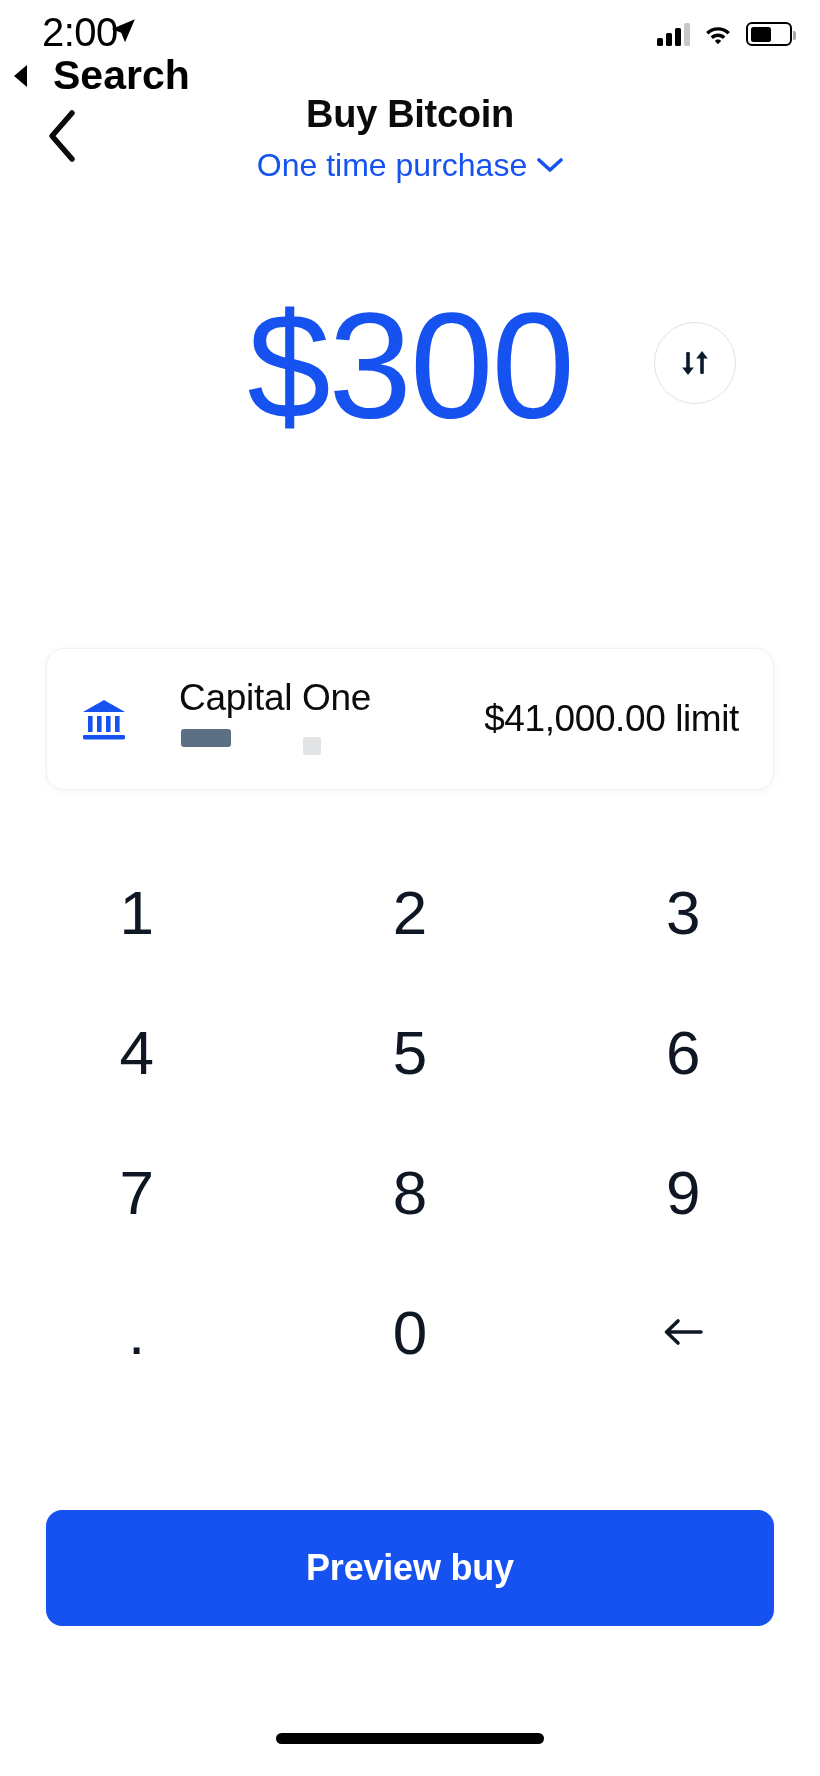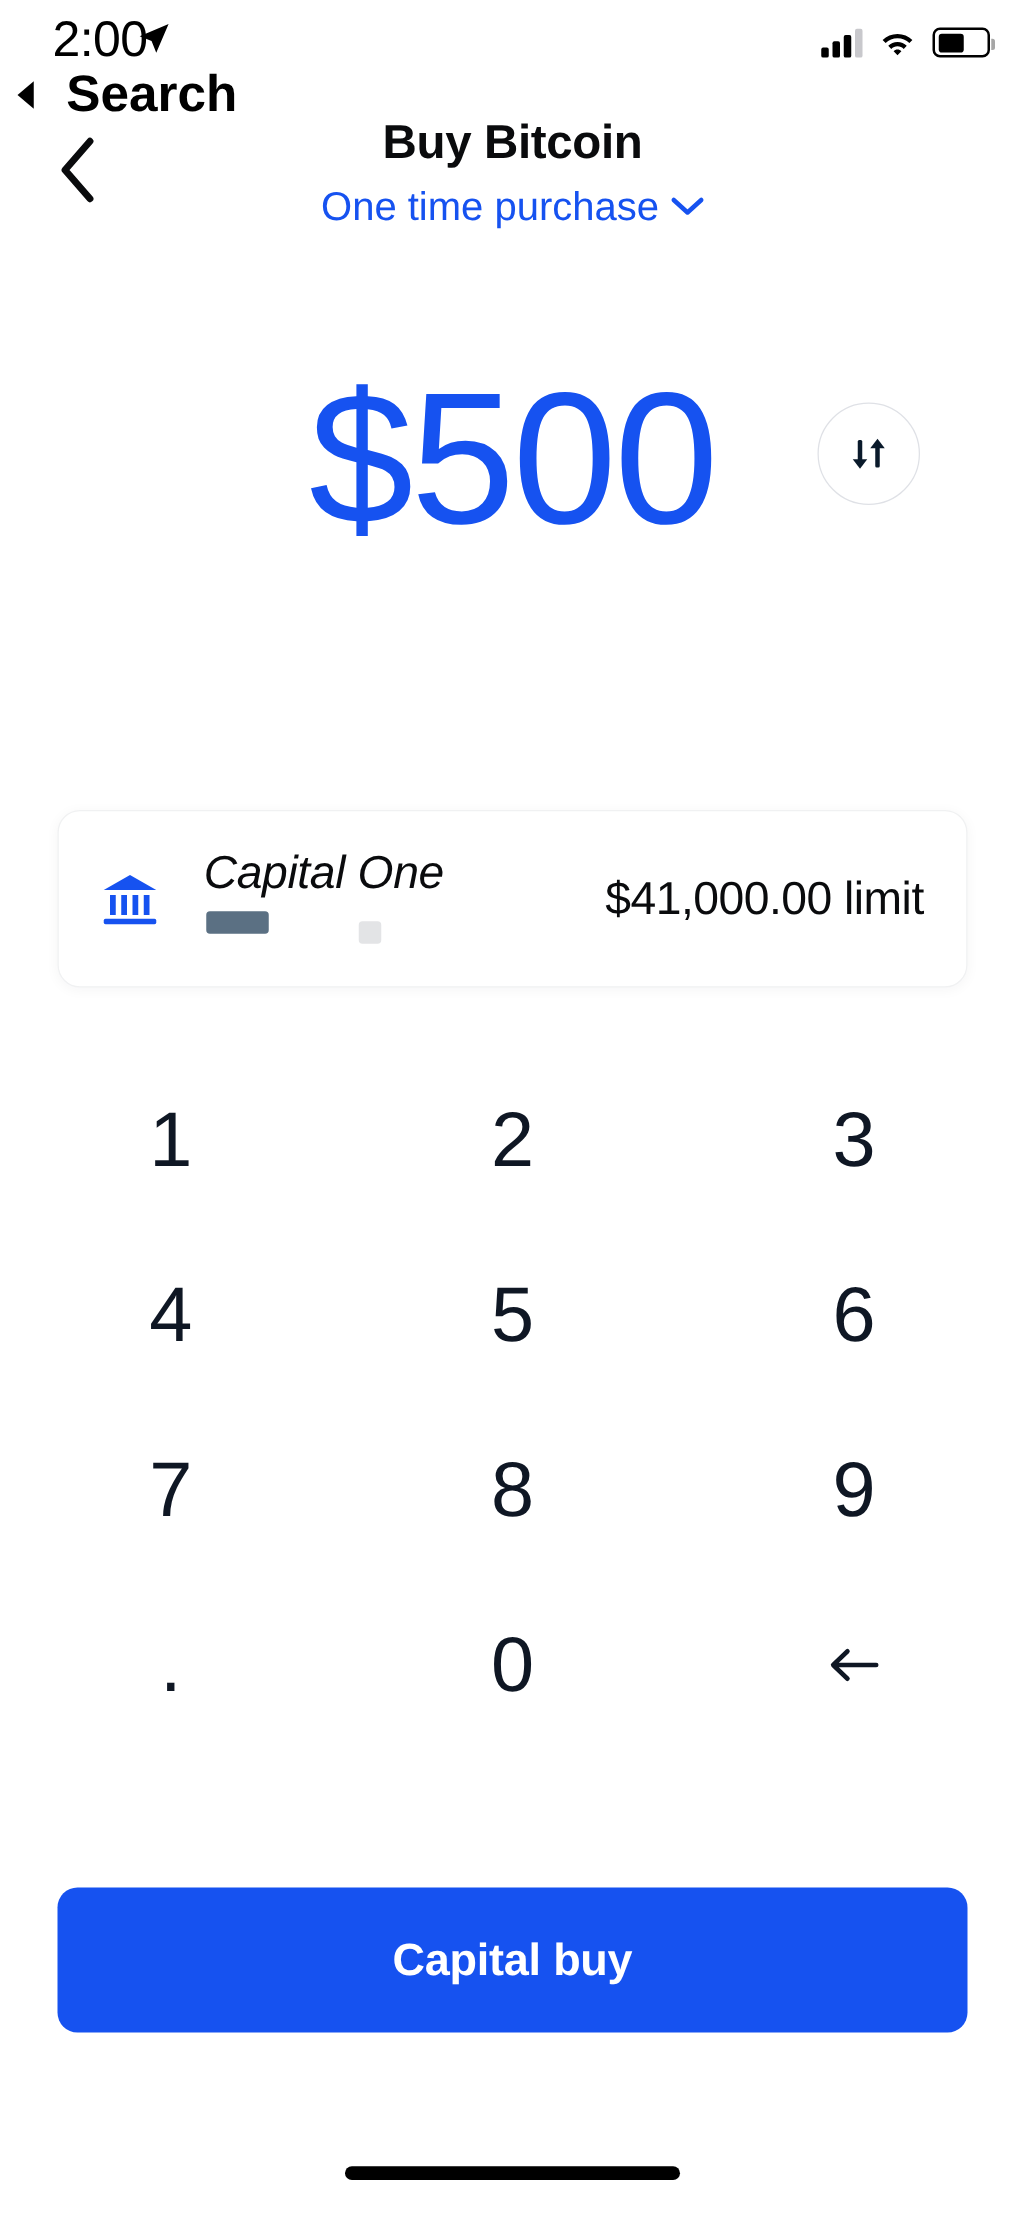--- a/index.html
+++ b/index.html
@@ -208,24 +208,23 @@
     border: 1px solid #f0f1f2;
     border-radius: 18px;
     box-shadow: 0 2px 10px rgba(15,23,42,0.045);
     display: flex;
     align-items: center;
     padding: 0 34px;
   }
   .bank-icon { width: 46px; height: 42px; flex: 0 0 auto; }
   .pay-info {
     position: relative;
-    margin-left: 36px;
+    margin-left: 52px;
     flex: 1 1 auto;
     height: 100%;
-    font-style: italic;
   }
   .pay-name {
     position: absolute;
     left: 0;
     top: 28px;
     font-size: 37px;
     font-weight: 400;
     color: #0a0b0d;
     letter-spacing: -0.3px;
     white-space: nowrap;
@@ -348,21 +347,21 @@
       <div class="nav-subtitle">
         <span>One time purchase</span>
         <svg class="chev-down" viewBox="0 0 26 16">
           <path d="M2 3 L13 13 L24 3" fill="none" stroke="#1652f0" stroke-width="3.6" stroke-linecap="round" stroke-linejoin="round"></path>
         </svg>
       </div>
     </div>
   </div>
 
   <div class="amount-row">
-    <div class="amount">$500</div>
+    <div class="amount">$300</div>
 
     <div class="swap-btn">
       <svg class="swap-icon" viewBox="0 0 38 38">
         <g fill="#0a1a2b">
           <rect x="10.2" y="8" width="3.6" height="19" rx="1.2"></rect>
           <path d="M12 31 L6.2 23.4 L17.8 23.4 Z"></path>
           <rect x="24.2" y="11" width="3.6" height="19" rx="1.2"></rect>
           <path d="M26 7 L31.8 14.6 L20.2 14.6 Z"></path>
         </g>
       </svg>
@@ -402,17 +401,17 @@
     <div class="key">9</div>
     <div class="key dot">.</div>
     <div class="key">0</div>
     <div class="key">
       <svg viewBox="0 0 44 34">
         <path d="M40 17 H6 M17 6 L5.5 17 L17 28" fill="none" stroke="#0f1724" stroke-width="3.6" stroke-linecap="round" stroke-linejoin="round"></path>
       </svg>
     </div>
   </div>
 
-  <button class="cta">Capital buy</button>
+  <button class="cta">Preview buy</button>
 
   <div class="home-indicator"></div>
 
 </div>
 
 </body></html>

